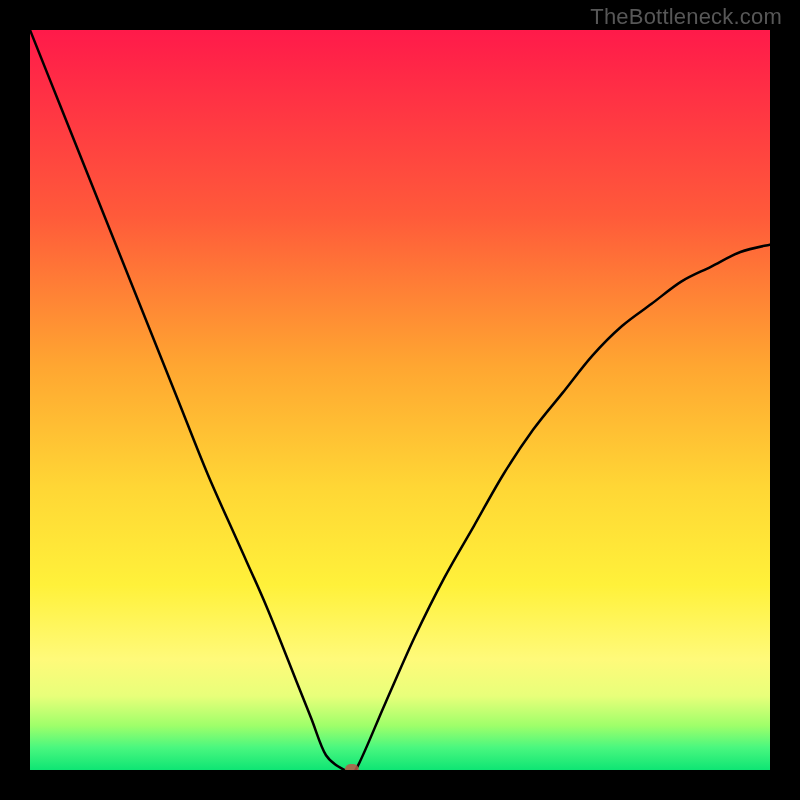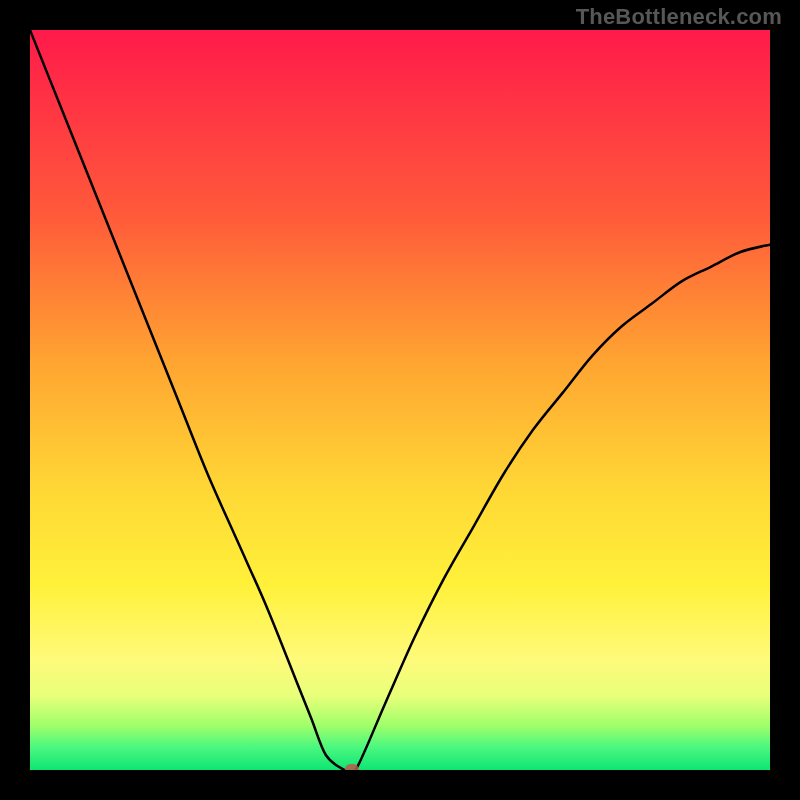--- a/index.html
+++ b/index.html
@@ -9,21 +9,21 @@
     width: 800px;
     height: 800px;
     background: #000;
   }
   .watermark {
     position: absolute;
     top: 4px;
     right: 18px;
     font-family: Arial, Helvetica, sans-serif;
     font-size: 22px;
-    font-weight: 700;
+    font-weight: 400;
     color: #575757;
     letter-spacing: 0.2px;
     z-index: 10;
   }
   .plot-area {
     position: absolute;
     left: 30px;
     top: 30px;
     width: 740px;
     height: 740px;

